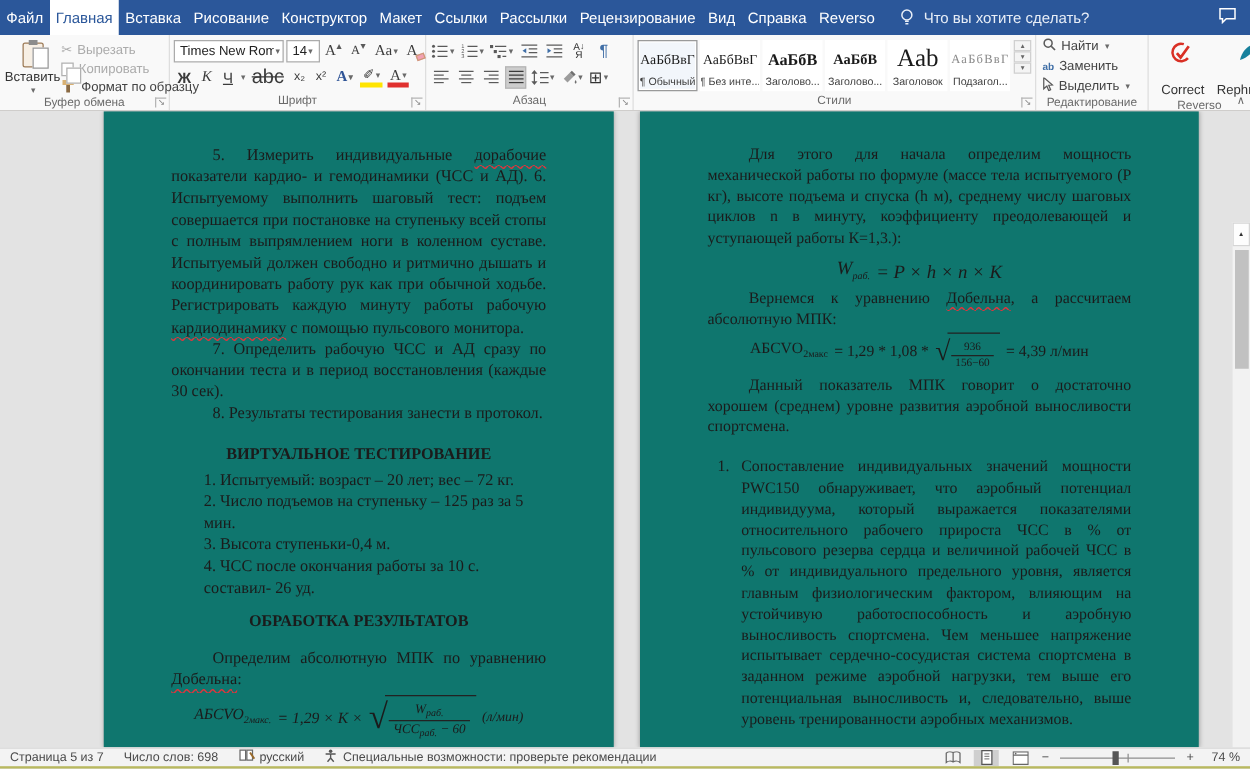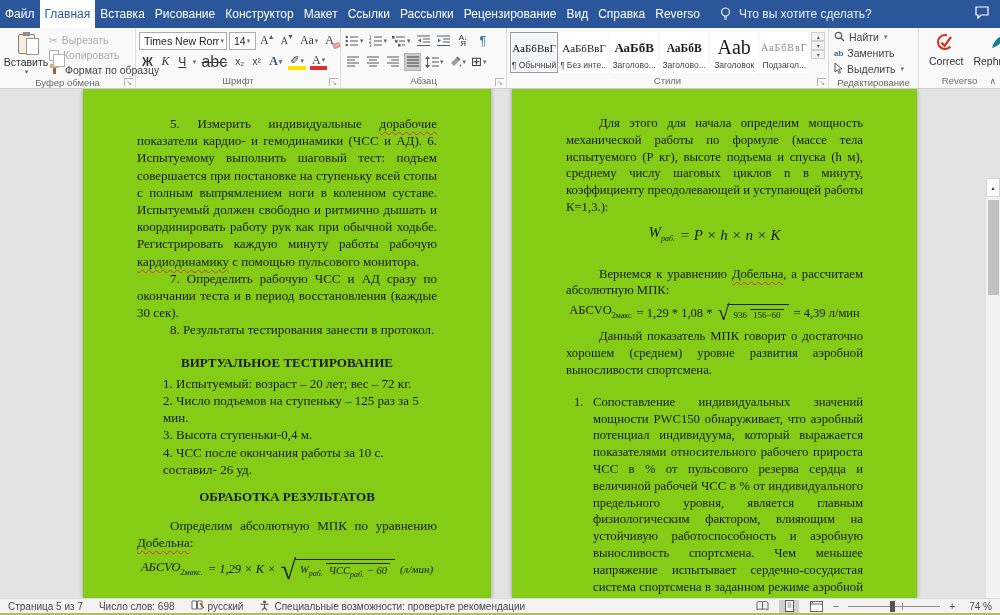--- a/index.html
+++ b/index.html
@@ -63,41 +63,41 @@
   .stitem { width:49px; height:41px; border:1px solid transparent; display:flex; flex-direction:column; align-items:center; justify-content:flex-end; padding:2px 1px; background:#fff; overflow:hidden; }
   .stitem.sel { border-color:#9a9a9a; background:#f2f6fb; box-shadow:inset 0 0 0 1px #fff; }
   .stprev { font-family:"Liberation Serif",serif; font-size:11px; color:#1a1a1a; white-space:nowrap; flex:1; display:flex; align-items:center; }
   .stlabel { font-size:8.5px; color:#3f3f3f; white-space:nowrap; }
   .stscroll { display:flex; flex-direction:column; width:14px; margin-left:1px; }
   .stscroll .sb { flex:1; border:1px solid #d0d0d0; background:#f4f4f4; font-size:6px; color:#666; display:flex; align-items:center; justify-content:center; }
 
   
   .editg .rbody { flex-direction:column; justify-content:center; gap:2px; padding-left:2px; }
   .revg .rbody { gap:8px; padding:2px 6px 0; }
-  .revbtn { display:flex; flex-direction:column; align-items:center; font-size:10.5px; color:#333; gap:2px; }
+  .revbtn { display:flex; flex-direction:column; align-items:center; font-size:10.5px; color:#333; gap:12px; }
   .collapse { position:absolute; right:4px; bottom:2px; font-size:9px; color:#666; }
 
   
   .docarea { position:absolute; top:89px; left:0; right:0; height:509px; background:#e3e3e3; overflow:hidden; }
-  .page { position:absolute; top:0; bottom:0; background:#84cc16; box-shadow:0 0 4px rgba(0,0,0,.35); overflow:hidden; }
+  .page { position:absolute; top:0; bottom:0; background:#0f766e; box-shadow:0 0 4px rgba(0,0,0,.35); overflow:hidden; }
   .pgl { left:83px; width:408px; }
-  .pgr { left:512px; width:405px; }
+  .pgr { left:512px; width:447px; }
   .pad { padding:26px 54px 0; font-family:"Liberation Serif","DejaVu Serif",serif; font-size:13px; line-height:17.2px; color:#1b1b1b; text-align:justify; }
   .pgr .pad { font-size:12.7px; line-height:16.8px; }
   .ind { text-indent:33px; }
   .ctr { text-align:center; }
   .h-doc { text-align:center; font-weight:bold; }
   .sq { text-decoration:underline wavy #e0343c 1px; text-underline-offset:2.5px; }
   .lst { padding-left:26px; text-align:left; }
   .fml { display:flex; justify-content:center; align-items:center; gap:5px; font-size:12.5px; }
   .it { font-style:italic; }
   .fml sub { font-size:8px; font-style:italic; }
   .rsign { font-size:28px; font-weight:300; line-height:1; font-style:normal; margin-right:-2px; }
   .rinner { border-top:1.3px solid #222; padding:1px 5px 0 3px; display:inline-block; }
-  .frac { display:inline-flex; align-items:center; font-size:10.5px; line-height:1.3; }
+  .frac { display:inline-flex; flex-direction:column; align-items:center; font-size:10.5px; line-height:1.3; }
   .fden { border-top:1px solid #222; padding:0 3px; }
   .fnum { padding:0 3px; }
   .smallfrac { font-size:9px; line-height:1.25; }
   .cli { display:flex; padding-left:8px; }
   .cnum { width:19px; flex:none; }
   .ctext { flex:1; text-align:justify; }
 
   
   .vscroll { position:absolute; right:0; top:89px; width:15px; height:509px; background:#f2f2f2; border-left:1px solid #e0e0e0; }
   .vtop { height:19px; background:#fdfdfd; border:1px solid #d5d5d5; display:flex; align-items:center; justify-content:center; font-size:6px; color:#333; }
@@ -514,21 +514,21 @@
     </div>
   </div>
 
   <div class="page pgr">
     <div class="pad">
       <p class="ind">Для этого для начала определим мощность механической работы по формуле (массе тела испытуемого (Р кг), высоте подъема и спуска (h м), среднему числу шаговых циклов n в минуту, коэффициенту преодолевающей и уступающей работы К=1,3.):</p>
       <div class="fml it" style="margin-top:8px;font-size:15px">
         <span><span>W</span><sub>раб.</sub></span>
         <span>= P × h × n × K</span>
       </div>
-      <p class="ind" style="margin-top:18px"><span>Вернемся к уравнению </span><span class="sq">Добельна</span><span>, а рассчитаем абсолютную МПК:</span></p>
+      <p class="ind" style=""><span>Вернемся к уравнению </span><span class="sq">Добельна</span><span>, а рассчитаем абсолютную МПК:</span></p>
       <div class="fml" style="margin-top:3px">
         <span><span>АБСVO</span><sub style="font-style:normal">2макс</sub></span>
         <span>= 1,29 * 1,08 *</span>
         <span style="display:inline-flex;align-items:center">
           <span class="rsign" style="font-size:22px">√</span>
           <span class="rinner">
             <span class="frac smallfrac">
               <span class="fnum">936</span>
               <span class="fden">156−60</span>
             </span>

